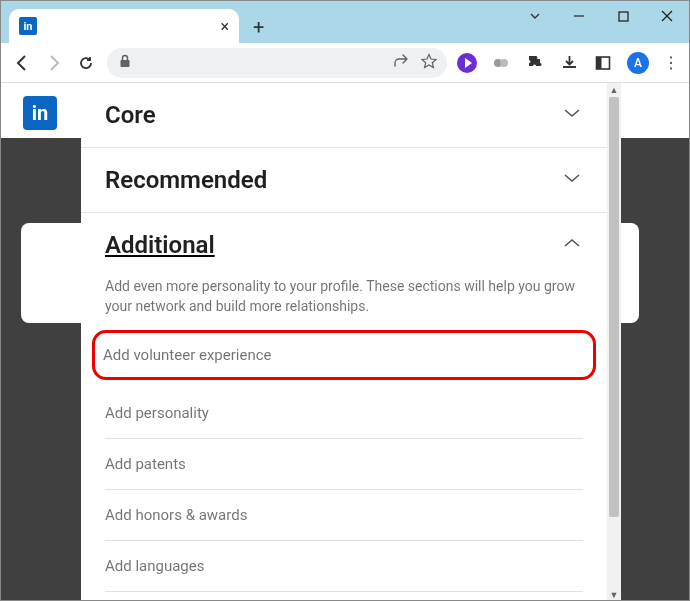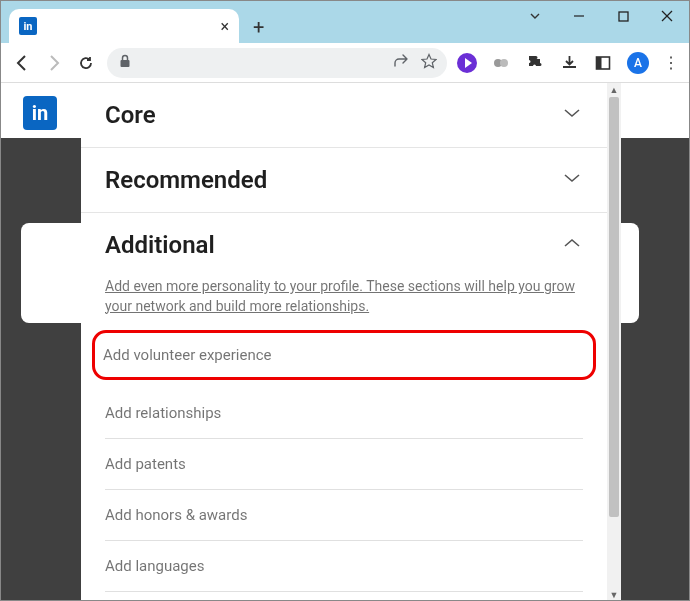--- a/index.html
+++ b/index.html
@@ -277,21 +277,20 @@
       color: #555;
     }
     .section-open .section-header {
       border-bottom: none;
     }
     .section-desc {
       padding: 0 24px 12px 24px;
       font-size: 14px;
       color: rgba(0,0,0,0.55);
       line-height: 1.4;
-      text-decoration: underline;
     }
     .items {
       padding: 0 24px 10px 24px;
     }
     .item {
       padding: 16px 0;
       border-bottom: 1px solid #e0e0e0;
       font-size: 15px;
       color: rgba(0,0,0,0.55);
       cursor: pointer;
@@ -427,32 +426,32 @@
       <div class="section-header">
         <span class="section-title">Recommended</span>
         <span class="chev">
           <svg width="22" height="22" viewBox="0 0 22 22">
               <path d="M4 8 L11 14 L18 8" stroke="#555" stroke-width="1.6" fill="none"></path>
             </svg>
         </span>
       </div>
 
       <div class="section-open">
-        <div class="section-header" style="border-bottom:none;">
+        <div class="section-header" style="border-bottom:none;text-decoration:underline;">
           <span class="section-title">Additional</span>
           <span class="chev">
             <svg width="22" height="22" viewBox="0 0 22 22">
                 <path d="M4 14 L11 8 L18 14" stroke="#555" stroke-width="1.6" fill="none"></path>
               </svg>
           </span>
         </div>
         <div class="section-desc">Add even more personality to your profile. These sections will help you grow your network and build more relationships.</div>
         <div class="items">
           <div class="item highlighted">Add volunteer experience</div>
-          <div class="item">Add relationships</div>
+          <div class="item">Add personality</div>
           <div class="item">Add patents</div>
           <div class="item">Add honors &amp; awards</div>
           <div class="item">Add languages</div>
 
         </div>
       </div>
     </div>
     <div class="scrollbar-track">
       <div class="scrollbar-arrow" style="top:0;">▲</div>
       <div class="scrollbar-thumb"></div>

